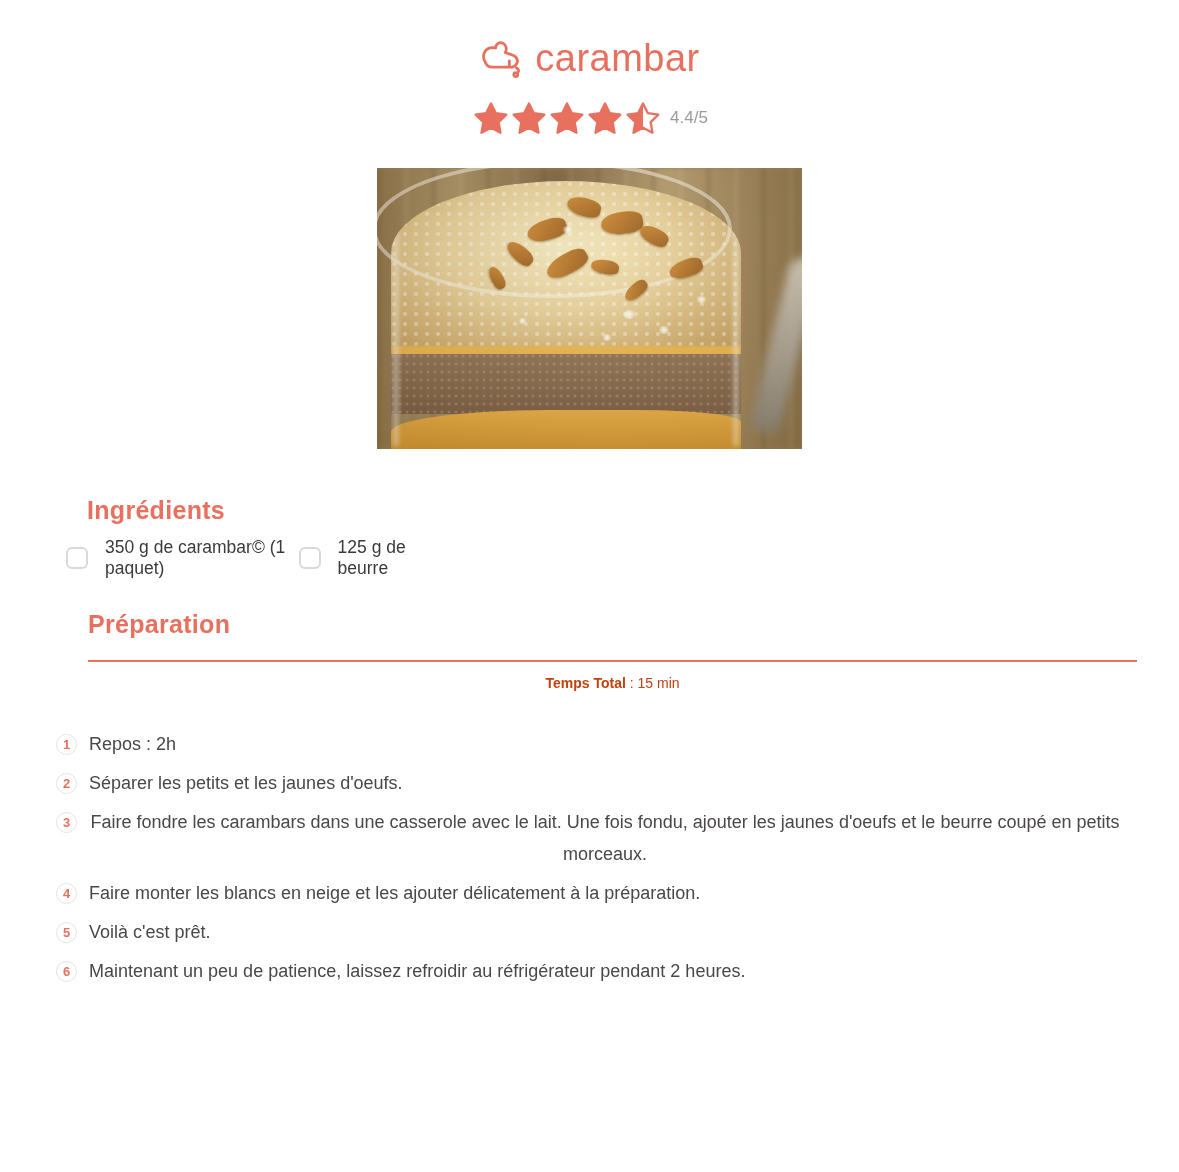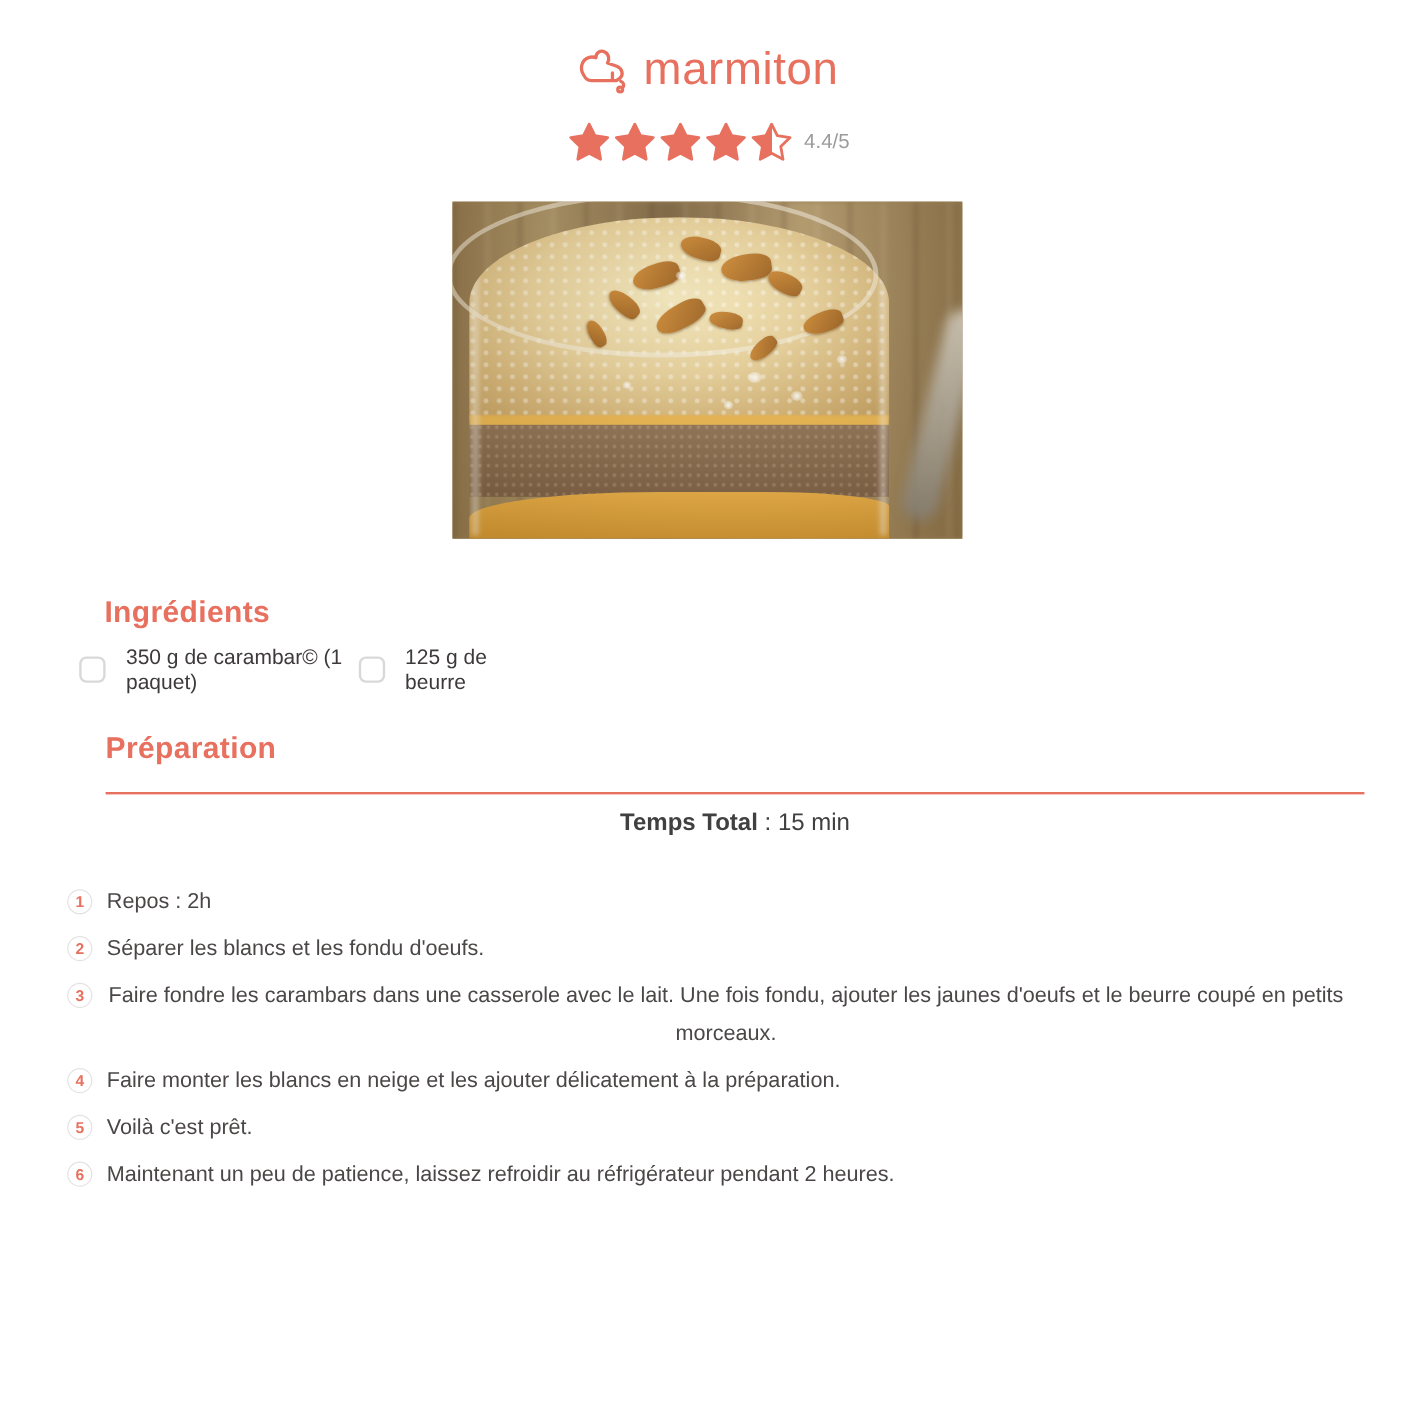--- a/index.html
+++ b/index.html
@@ -69,21 +69,21 @@
   .ingredients-grid{display:flex;}
   .ing-col{display:flex;flex-direction:row;row-gap:12px;}
   .ing-col.left{width:366px;}
   .ingredient{display:flex;align-items:center;gap:17px;height:23px;}
   .checkbox{width:22px;height:22px;flex:0 0 auto;border:2px solid var(--checkbox);border-radius:6px;background:#fff;cursor:pointer;}
   .ing-label{font-size:17.5px;color:#3e3a3b;}
 
   
   .prep-heading{margin:41px 0 0 88px;}
   .prep-times{margin:21px 0 0 88px;width:1049px;}
-  .time-row{border-top:2px solid var(--accent);text-align:center;padding:13px 0 14px;font-size:20px;color:#404040;}
+  .time-row{border-top:2px solid var(--accent);text-align:center;padding:13px 0 14px;font-size:14px;color:#c2410c;}
   .time-label{font-weight:700;}
 
   
   .steps{list-style:none;margin:23px 58px 0 56px;}
   .step{display:flex;align-items:flex-start;gap:12px;margin-bottom:7px;}
   .step-num{flex:0 0 auto;width:21px;height:21px;margin-top:6px;border:1px solid var(--circle);
     border-radius:50%;color:var(--accent);font-size:13px;font-weight:700;
     display:flex;align-items:center;justify-content:center;background:#fff;}
   .step-text{font-size:18px;line-height:32px;color:var(--text);text-align:center;}
 </style>
@@ -93,21 +93,21 @@
 <div class="header">
   <div class="logo-row">
     <svg width="46" height="42" viewBox="0 0 50 44" aria-hidden="true">
       <g fill="none" stroke="#e8705f" stroke-width="3" stroke-linecap="round" stroke-linejoin="round">
         <path d="M7 27 C3 21 5 13 12 11 c2 -.6 4 -.5 6 .2 C18 7 22 4 26 6 c4 2 4.5 7 2.5 10 L37 19 c5 2 6.5 8 2.5 11 l-3 2 H14 c-3 0 -5.5 -2 -7 -5 z"></path>
         <path d="M33 25 v6"></path>
         <path d="M40.5 32.5 c3 1.2 3.6 4.6 1.2 6"></path>
         <circle cx="40" cy="40" r="2.2"></circle>
       </g>
     </svg>
-    <span class="logo-text">marmiton</span>
+    <span class="logo-text">carambar</span>
   </div>
 
 
   <div class="rating-row">
 
     <svg width="0" height="0">
         <defs>
           <linearGradient id="half-star">
             <stop offset="50%" stop-color="#e8705f"></stop>
             <stop offset="50%" stop-color="#ffffff"></stop>
@@ -189,21 +189,21 @@
   <div class="prep-times">
       <div class="time-row"><span class="time-label">Temps Total</span><span> : </span><span>15 min</span></div>
     </div>
   <ol class="steps">
       <li class="step">
         <span class="step-num">1</span>
         <span class="step-text">Repos : 2h</span>
       </li>
       <li class="step">
         <span class="step-num">2</span>
-        <span class="step-text">Séparer les blancs et les fondu d'oeufs.</span>
+        <span class="step-text">Séparer les petits et les jaunes d'oeufs.</span>
       </li>
       <li class="step">
         <span class="step-num">3</span>
         <span class="step-text">Faire fondre les carambars dans une casserole avec le lait. Une fois fondu, ajouter les jaunes d'oeufs et le beurre coupé en petits morceaux.</span>
       </li>
       <li class="step">
         <span class="step-num">4</span>
         <span class="step-text">Faire monter les blancs en neige et les ajouter délicatement à la préparation.</span>
       </li>
       <li class="step">

